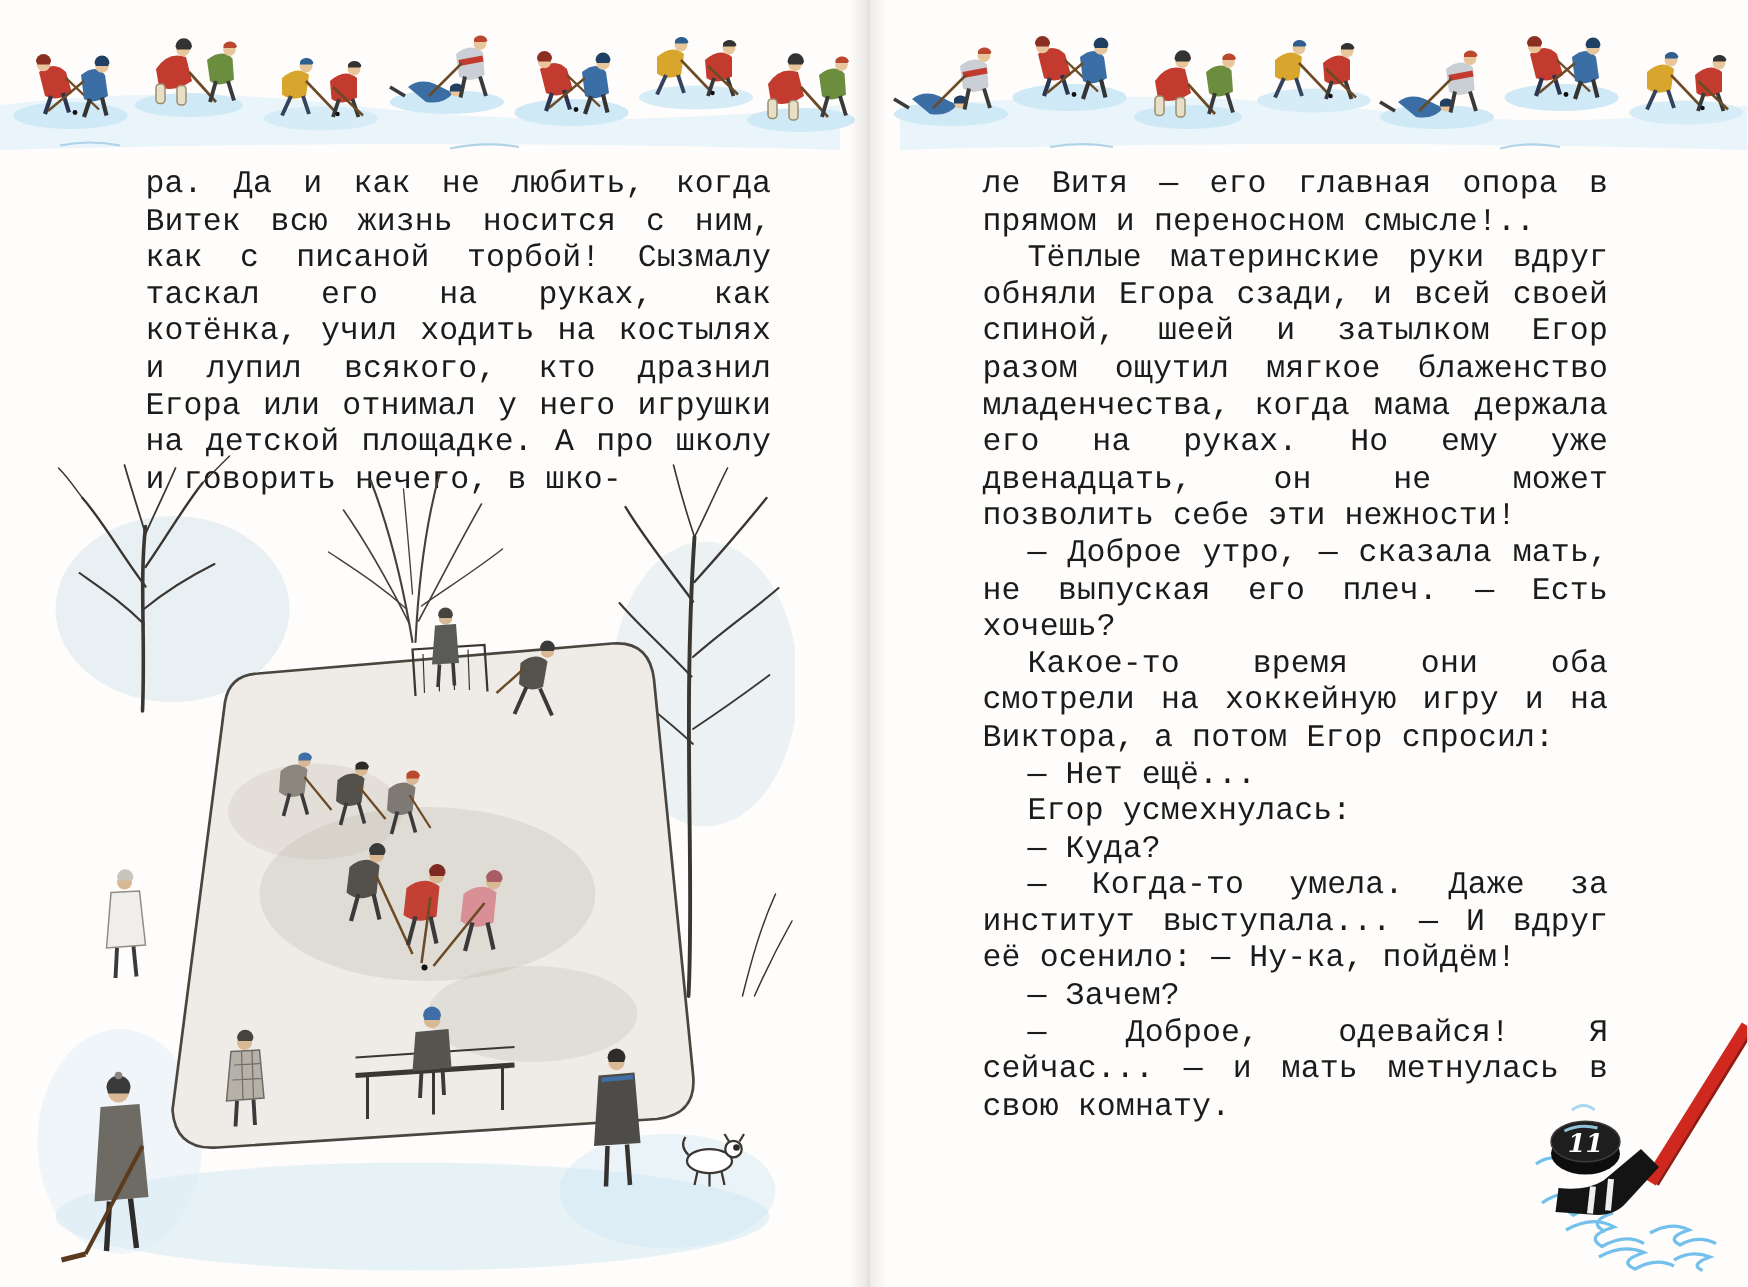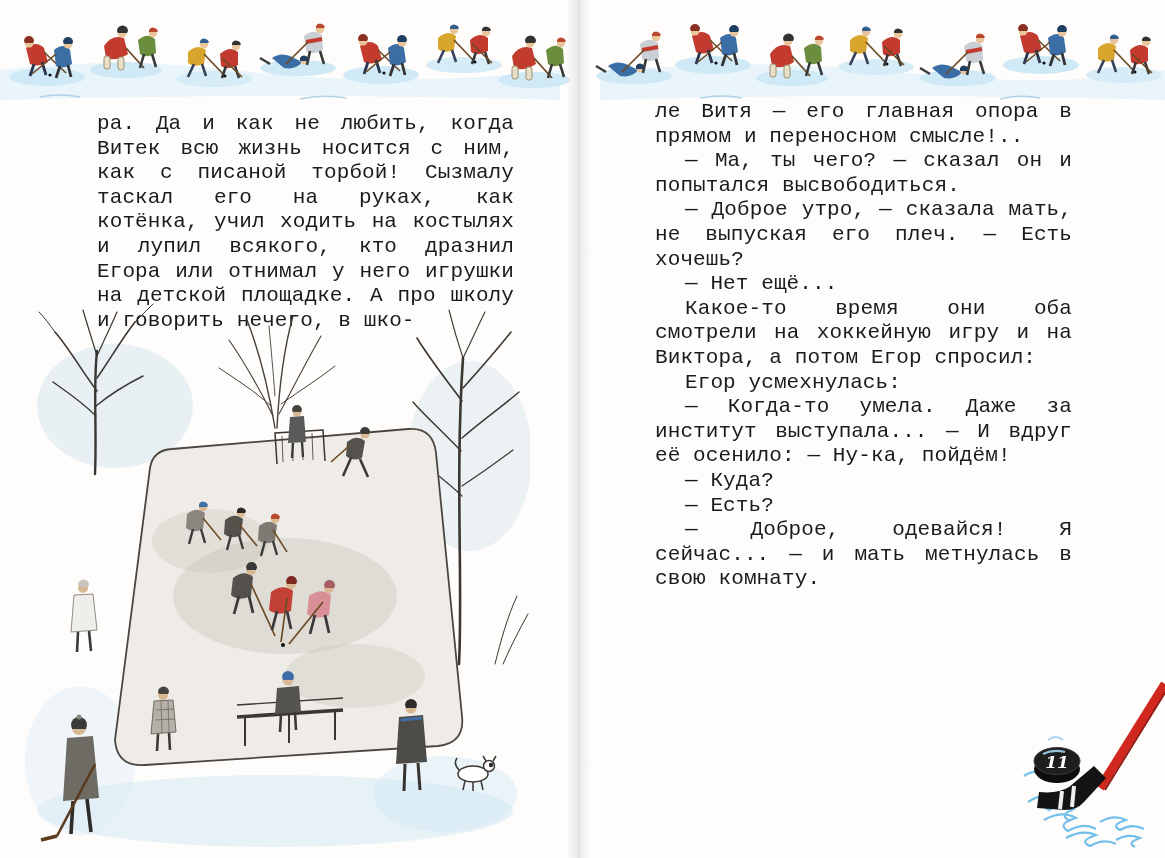--- a/index.html
+++ b/index.html
@@ -27,21 +27,21 @@
     position:absolute;
     width:417px;
     text-align:justify;
     font-size:21px;
     line-height:24.6px;
     letter-spacing:0.1px;
     color:#1b1b1b;
     font-family:Liberation Mono, monospace;
   }
   .text-left  { left:97px;  top:112px; }
-  .text-right { left:655px; top:100px; }
+  .text-right { left:655px; top:112px; }
   .para { text-indent:0; }
   .para.indent { text-indent:30px; }
 
   .illo-rink {
     position:absolute; left:25px; top:296px; width:505px; height:560px;
   }
   .puck-area {
     position:absolute; left:1020px; top:680px; width:145px; height:178px;
   }
   .puck-num {
@@ -312,28 +312,28 @@
         <path d="M434 474 q-6 -6 -2 -12" fill="none"></path>
         <path d="M440 485 l-2 9 M448 486 l0 9 M456 485 l2 9" fill="none"></path>
         <circle cx="466" cy="469" r="2.2" fill="#2b2b2b" stroke="none"></circle>
       </g>
     </svg>
   </div>
 
   <div>
     <div class="text-block text-right">
       <p class="para">ле Витя — его главная опора в прямом и переносном смысле!..</p>
-      <p class="para indent">— Ма, ты чего? — сказал он и попытался высвободиться.</p>
+      <p class="para indent">Тёплые материнские руки вдруг обняли Егора сзади, и всей своей спиной, шеей и затылком Егор разом ощутил мягкое блаженство младенчества, когда мама держала его на руках. Но ему уже двенадцать, он не может позволить себе эти нежности!</p>
       <p class="para indent">— Доброе утро, — сказала мать, не выпуская его плеч. — Есть хочешь?</p>
+      <p class="para indent">Какое-то время они оба смотрели на хоккейную игру и на Виктора, а потом Егор спросил:</p>
       <p class="para indent">— Нет ещё...</p>
-      <p class="para indent">Какое-то время они оба смотрели на хоккейную игру и на Виктора, а потом Егор спросил:</p>
       <p class="para indent">Егор усмехнулась:</p>
+      <p class="para indent">— Куда?</p>
       <p class="para indent">— Когда-то умела. Даже за институт выступала... — И вдруг её осенило: — Ну-ка, пойдём!</p>
-      <p class="para indent">— Куда?</p>
-      <p class="para indent">— Есть?</p>
+      <p class="para indent">— Зачем?</p>
       <p class="para indent">— Доброе, одевайся! Я сейчас... — и мать метнулась в свою комнату.</p>
     </div>
 
     <svg class="puck-area" viewBox="0 0 145 178">
 
       <g stroke="#5ab5e8" stroke-width="2.2" fill="none" opacity="0.85">
         <path d="M8 122 q14 -10 27 -3 q-18 5 -6 11 q15 -9 25 -1 q-16 6 -4 12"></path>
         <path d="M24 140 q18 -10 32 -2 q-20 6 -8 13 q16 -9 28 -2"></path>
         <path d="M46 158 q16 -9 30 -3 q-18 6 -6 11 q14 -8 26 -2"></path>
         <path d="M80 142 q14 -8 26 -2 q-16 5 -6 10 q12 -7 24 -1"></path>

